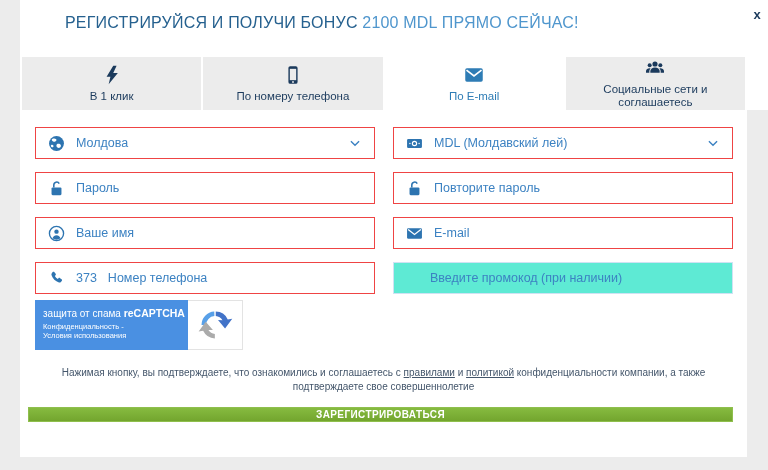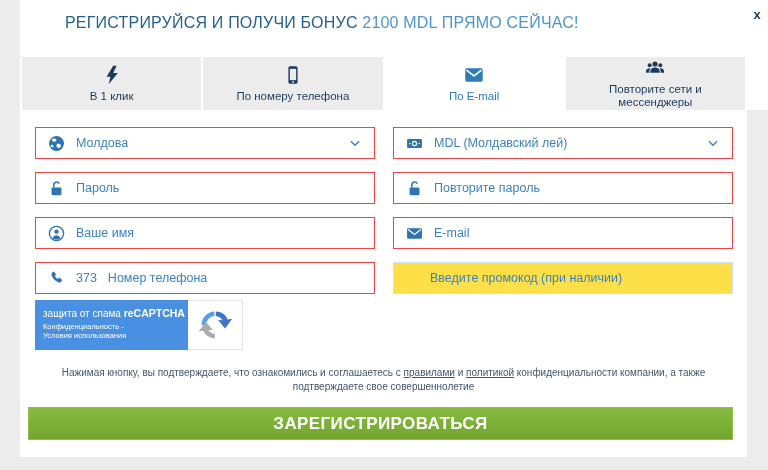--- a/index.html
+++ b/index.html
@@ -64,21 +64,21 @@
     border: none; outline: none; background: transparent;
     font-family: "Liberation Sans", sans-serif;
     font-size: 12.5px; color: #2a5d8c; flex: 1 1 auto; min-width: 0;
   }
   .field input::placeholder { color: #3c82c2; opacity: 1; }
   .select-field { cursor: pointer; }
   .select-field .chevron { margin-left: auto; width: 14px; height: 14px; color: #3c82c2; }
   .select-field .chevron svg { width: 100%; height: 100%; display: block; }
   .phone-code { color: #3c82c2; }
   .promo-field {
-    background: #fde047; border-color: #cfe2f3; padding-left: 36px;
+    background: #5eead4; border-color: #cfe2f3; padding-left: 36px;
   }
   .promo-field input::placeholder { color: #3c82c2; }
   .captcha-cell { height: 50px; margin-top: -7px; display: flex; align-items: stretch; }
   .captcha-badge {
     width: 153px; background: #4a90e2; color: #ffffff;
     padding: 7px 8px 5px 8px; display: flex; flex-direction: column; gap: 2px;
   }
   .captcha-title { font-size: 10px; line-height: 1.15; white-space: nowrap; }
   .captcha-title b { font-size: 10.5px; }
   .captcha-links { font-size: 7.5px; line-height: 1.25; width: 110px; }
@@ -87,24 +87,24 @@
     width: 55px; background: #ffffff; border: 1px solid #e3e3e3; border-left: none;
     display: flex; align-items: center; justify-content: center;
   }
   .captcha-logo-box svg { width: 36px; height: 36px; display: block; }
   .disclaimer {
     position: absolute; left: 30px; right: 30px; top: 366px;
     text-align: center; font-size: 10px; line-height: 1.35; color: #44566b;
   }
   .disclaimer a { color: #44566b; text-decoration: underline; cursor: pointer; }
   .submit-btn {
-    position: absolute; left: 8px; right: 14px; top: 407px; height: 33px;
+    position: absolute; left: 8px; right: 14px; top: 407px; height: 15px;
     background: linear-gradient(#86bb40, #73a52e);
     border: 1px solid #8fbf4d;
-    color: #ffffff; font-weight: bold; font-size: 17px; letter-spacing: 0.4px;
+    color: #ffffff; font-weight: bold; font-size: 10px; letter-spacing: 0.4px;
     font-family: "Liberation Sans", sans-serif; cursor: pointer;
   }
 </style>
 </head>
 <body>
 
 <div class="modal">
 
   <div class="header-title"><span>РЕГИСТРИРУЙСЯ И ПОЛУЧИ БОНУС </span><span class="accent">2100 MDL ПРЯМО СЕЙЧАС!</span></div>
 
@@ -140,21 +140,21 @@
       <span class="t-icon">
         <svg viewBox="0 0 24 24" fill="currentColor">
             <circle cx="12" cy="7.2" r="3.1"></circle>
             <circle cx="5.6" cy="8.6" r="2.4"></circle>
             <circle cx="18.4" cy="8.6" r="2.4"></circle>
             <path d="M12 11.4c-3.1 0-5.6 1.9-5.6 4.2v2.2h11.2v-2.2c0-2.3-2.5-4.2-5.6-4.2z"></path>
             <path d="M5.6 12.2c-2.4 0-4.4 1.5-4.4 3.4v2.2h4v-2.2c0-1.2.5-2.3 1.4-3.1-.3-.2-.6-.3-1-.3z"></path>
             <path d="M18.4 12.2c-.4 0-.7.1-1 .3.9.8 1.4 1.9 1.4 3.1v2.2h4v-2.2c0-1.9-2-3.4-4.4-3.4z"></path>
           </svg>
       </span>
-      <span class="t-label">Повторите сети и мессенджеры</span>
+      <span class="t-label">Социальные сети и соглашаетесь</span>
     </div>
   </div>
 
   <div class="form-grid">
 
     <div class="field select-field">
       <span class="f-icon">
         <svg viewBox="0 0 24 24">
             <circle cx="12" cy="12" r="10.5" fill="currentColor"></circle>
             <path fill="#ffffff" d="M6 5.5c2-.8 4.5-.6 5.5.5s.2 2.5-1.2 3.2S7 9.8 6.2 8.6 5 6 6 5.5z"></path>

